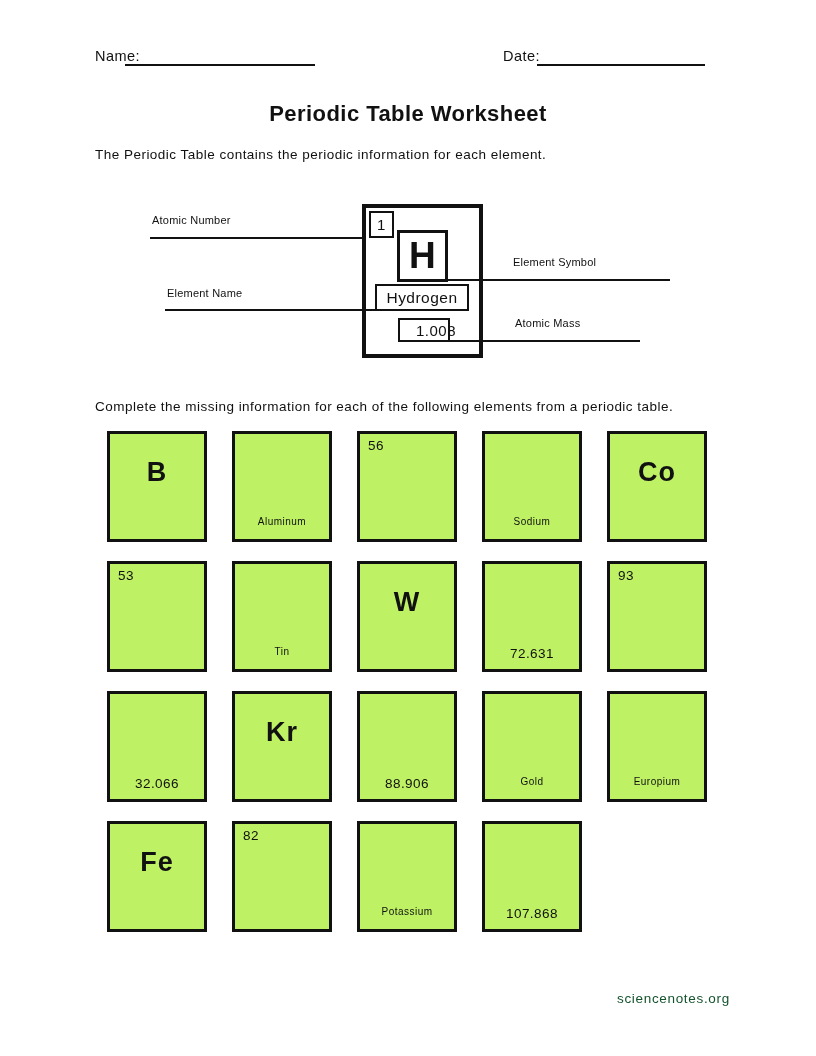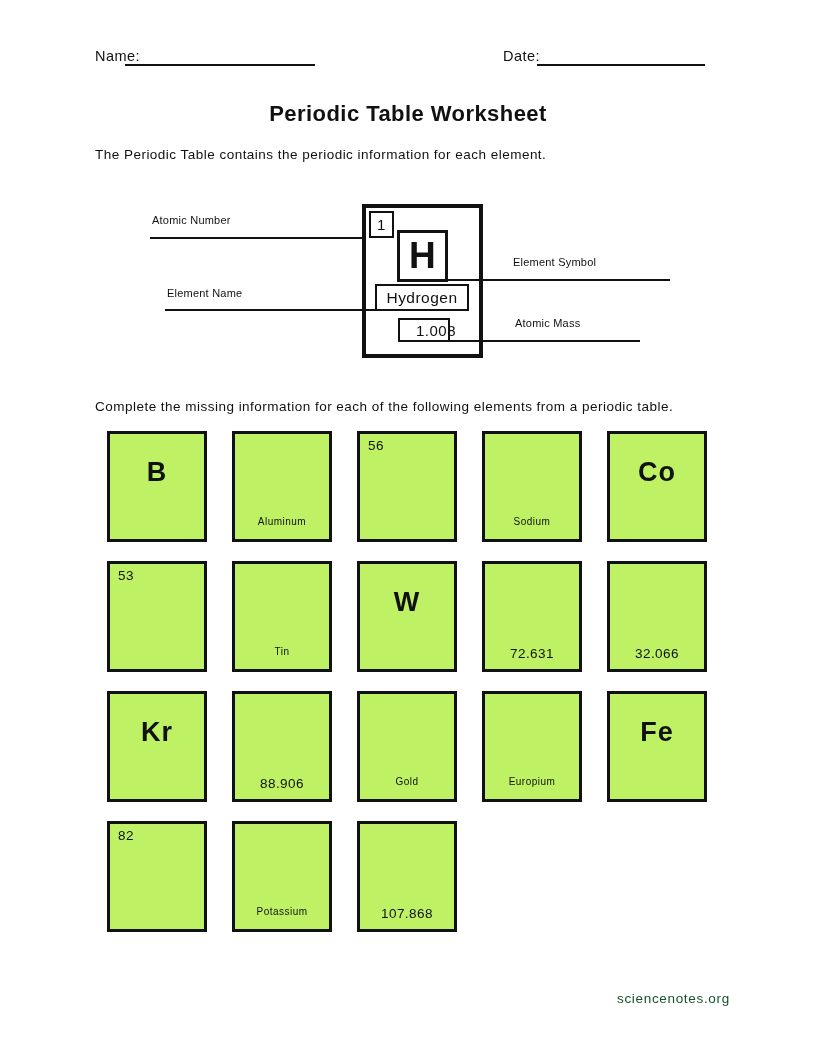--- a/index.html
+++ b/index.html
@@ -109,20 +109,23 @@
       <span class="val nm">Tin</span>
       </div>
     <div class="cell">
       <span class="val sym">W</span>
       </div>
     <div class="cell">
       <span class="val ms">72.631</span>
       </div>
 
     <div class="cell">
+      <span class="num">93</span>
+      </div>
+    <div class="cell">
       <span class="val ms">32.066</span>
       </div>
     <div class="cell">
       <span class="val sym">Kr</span>
       </div>
     <div class="cell">
       <span class="val ms">88.906</span>
       </div>
     <div class="cell">
       <span class="val nm">Gold</span>

